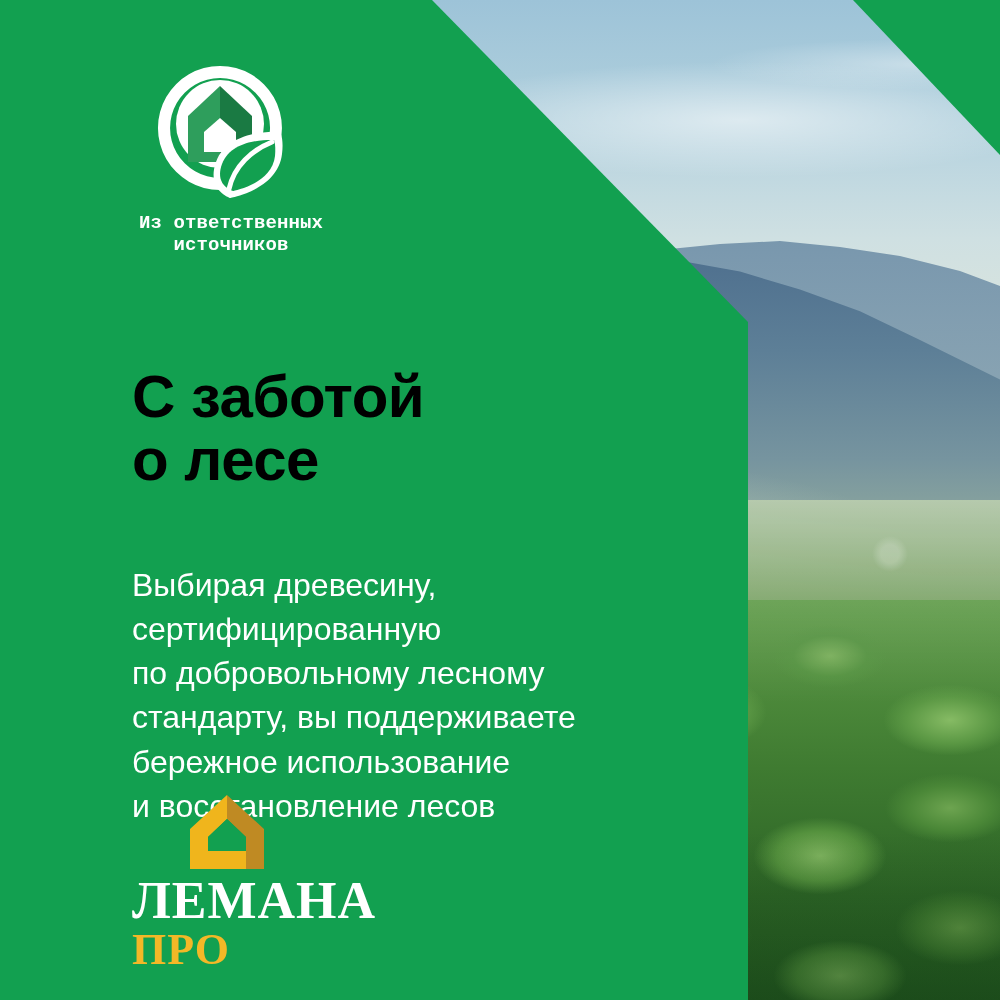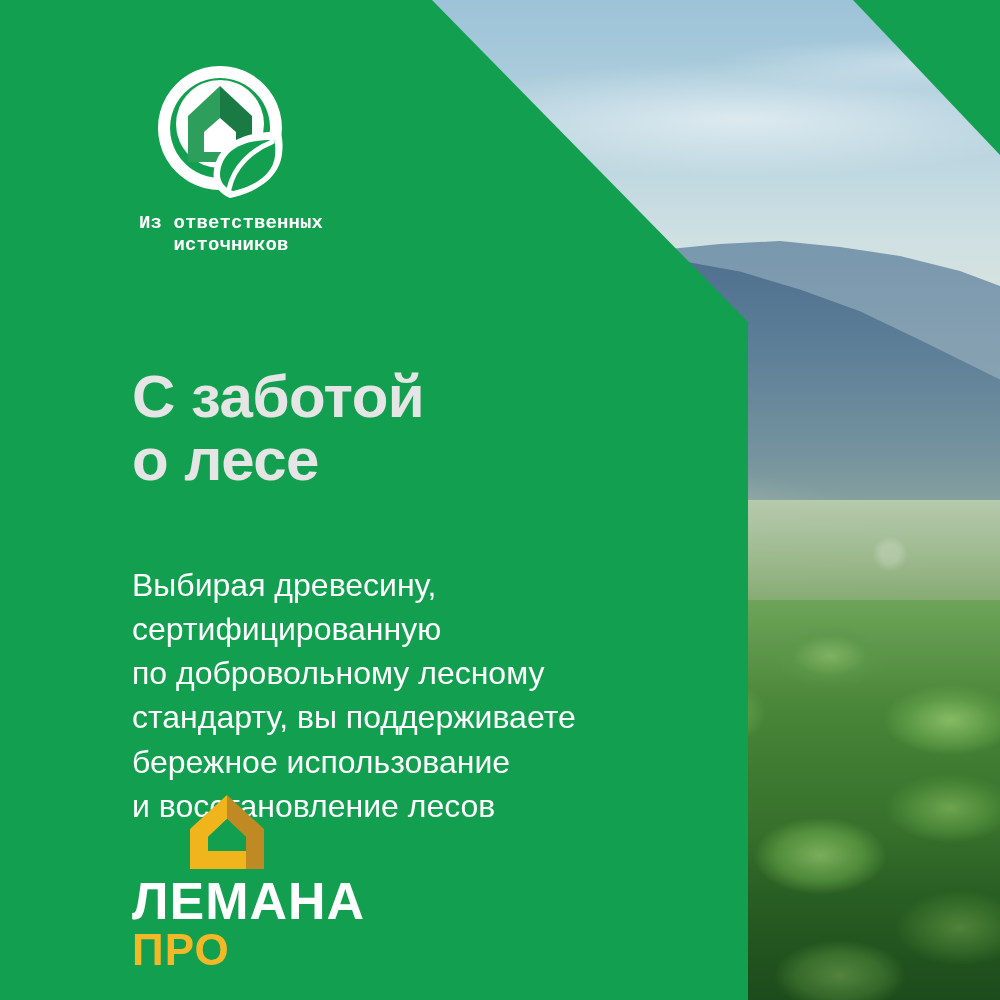--- a/index.html
+++ b/index.html
@@ -194,21 +194,21 @@
     letter-spacing: .1px;
     white-space: pre-line;
   }
 
   
   .headline {
     position: absolute;
     left: 132px;
     top: 326px;
     width: 520px;
-    color: #e5e5e5;
+    color: #000000;
     font-weight: bold;
     font-size: 60px;
     line-height: 1.04;
     letter-spacing: -0.5px;
     white-space: pre-line;
   }
 
   
   .body-copy {
     position: absolute;
@@ -220,20 +220,21 @@
     line-height: 1.38;
     white-space: pre-line;
   }
 
   
   .logo-lockup {
     position: absolute;
     left: 132px;
     top: 793px;
     width: 250px;
+    font-family: Liberation Serif, serif;
   }
   .logo-house {
     display: block;
     width: 86px;
     height: 78px;
     margin: 0 0 6px 52px;
   }
   .logo-wordmark {
     color: #ffffff;
     font-weight: bold;

